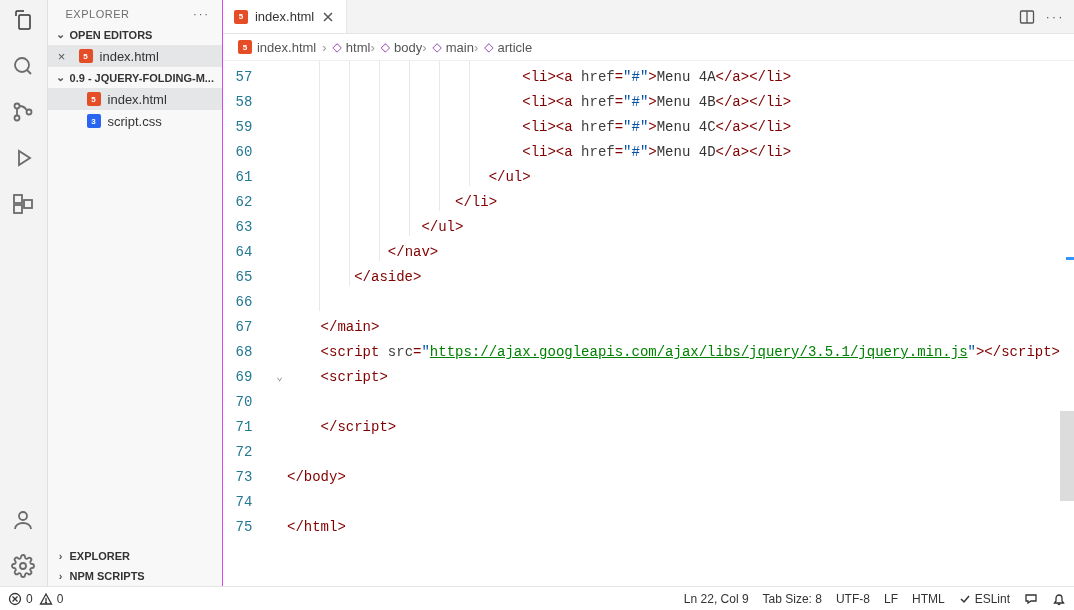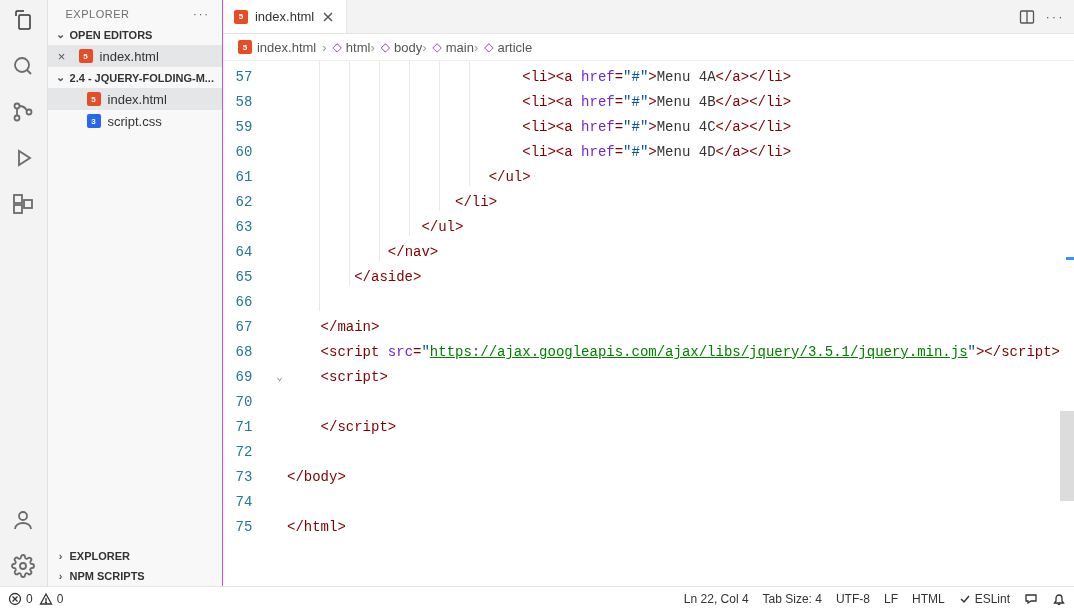--- a/index.html
+++ b/index.html
@@ -155,21 +155,21 @@
   user-select: none;
 }
 .gutter .ln { height: 25px; line-height: 25px; padding-right: 22px; position: relative;}
 .gutter .fold { position: absolute; right: 4px; color: #888; font-size: 11px;}
 .code { flex: 1; padding-top: 4px; overflow: hidden; position: relative; }
 .code .line { height: 25px; line-height: 25px; }
 .ig { position: absolute; top: 0; height: 180px; width: 1px; background: #e8e8e8; }
 
 
 .p-tag { color: #800000; text-align: right; }
-.p-attr { color: #6d28d9; }
+.p-attr { color: #404040; }
 .p-str { color: #0451a5; }
 .p-url { color: #008000; text-decoration: underline; }
 .p-punc { color: #800000; }
 .p-text { color: #333; }
 
 
 .scroll-edge {
   width: 14px;
   background: #fff;
   position: relative;
@@ -275,21 +275,21 @@
               <span class="close-x">×</span>
     <span class="file-icon">
                 <span class="html-badge">5</span>
               </span>
     <span>index.html</span>
             </div>
           </div>
 
         <div class="section-header">
           <span class="chev">⌄</span>
-          <span style="overflow:hidden;text-overflow:ellipsis;white-space:nowrap;">2.4 - JQUERY-FOLDING-M...</span>
+          <span style="overflow:hidden;text-overflow:ellipsis;white-space:nowrap;">0.9 - JQUERY-FOLDING-M...</span>
         </div>
         <div id="files-list">
             <div class="tree-item nested active">
               <span class="file-icon">
                 <span class="html-badge">5</span>
               </span>
     <span>index.html</span>
             </div>
             <div class="tree-item nested">
               <span class="file-icon">
@@ -391,22 +391,22 @@
     </span>
     <span class="status-item" style="margin-left:-8px;">
       <svg width="14" height="14" viewBox="0 0 14 14" fill="none" stroke="currentColor" stroke-width="1.3">
           <path d="M7 2l5.5 10h-11z"></path>
           <line x1="7" y1="6" x2="7" y2="9"></line>
           <circle cx="7" cy="10.5" r="0.5" fill="currentColor"></circle>
         </svg>
       <span>0</span>
     </span>
     <div class="spacer"></div>
-    <span class="status-item">Ln 22, Col 4</span>
-    <span class="status-item">Tab Size: 4</span>
+    <span class="status-item">Ln 22, Col 9</span>
+    <span class="status-item">Tab Size: 8</span>
     <span class="status-item">UTF-8</span>
     <span class="status-item">LF</span>
     <span class="status-item">HTML</span>
     <span class="status-item">
       <svg width="12" height="12" viewBox="0 0 12 12" fill="none" stroke="currentColor" stroke-width="1.5">
           <path d="M2 6l3 3 5-6"></path>
         </svg>
       <span>ESLint</span>
     </span>
     <span class="status-item">

